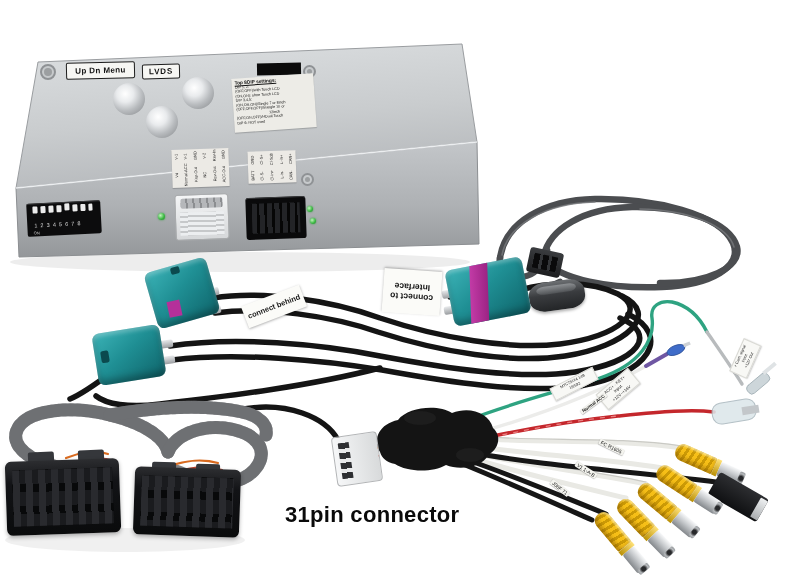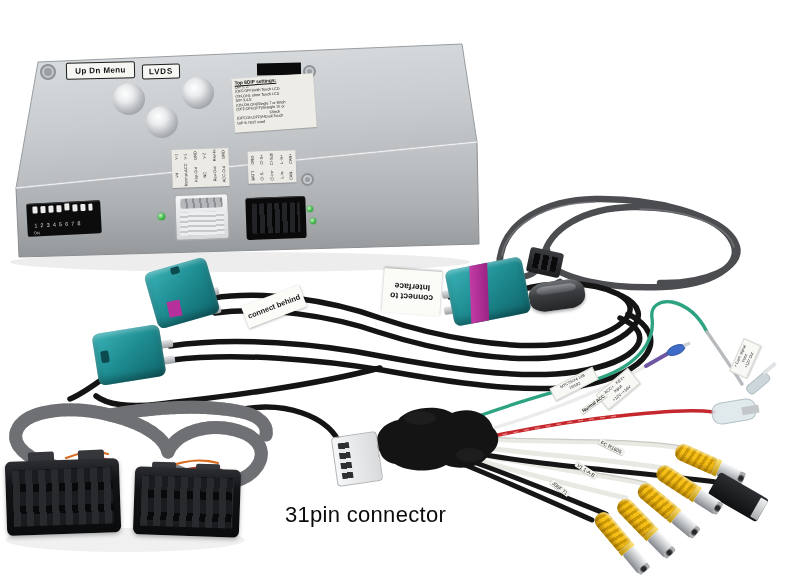--- a/index.html
+++ b/index.html
@@ -65,21 +65,21 @@
   .barrel{position:relative;width:24px;height:15px;border-radius:2px;
     background:linear-gradient(180deg,#f8f9fa 0%,#c6c9cc 45%,#84888c 100%);}
   .barrel::after{content:"";position:absolute;right:-3px;top:1px;width:6px;height:13px;border-radius:2px;
     background:radial-gradient(circle at 50% 50%,#28292b 28%,#b7babd 62%,#8e9295);}
 
   .flag{background:#f8f8f5;border:.5px solid #d9d9d4;box-shadow:0 1px 1.5px rgba(0,0,0,.22);
         color:#222;text-align:center;line-height:1.25;}
   .sleeve{background:#f4f4ef;color:#1a1a1a;font-size:5px;padding:0 2px;border-radius:1px;
           box-shadow:0 .5px 1px rgba(0,0,0,.35);white-space:nowrap;}
 
-  .caption{font-size:22px;font-weight:normal;color:#0a0a0a;letter-spacing:.3px;}
+  .caption{font-size:22px;font-weight:bold;color:#0a0a0a;letter-spacing:.3px;}
   .irpuck{background:linear-gradient(180deg,#6d7073,#3a3c3f 45%,#232527);border-radius:16px/12px;
           box-shadow:0 2px 3px rgba(0,0,0,.3);}
   .irpuck::before{content:"";position:absolute;left:8px;top:4px;right:8px;height:8px;border-radius:8px/4px;
           background:linear-gradient(180deg,#9a9da0,#55585b);opacity:.8;}
   .coilconn{background:linear-gradient(180deg,#3a3c3f,#1d1e20);border-radius:3px;}
   .coilconn::before{content:"";position:absolute;inset:5px;background:repeating-linear-gradient(90deg,#0a0a0b 0 6px,#333538 6px 9px);}
   .bkconn{background:linear-gradient(180deg,#2d2e31,#0f1012);border-radius:3px;transform-origin:0 50%;}
   .bkconn::after{content:"";position:absolute;right:0;top:2px;bottom:2px;width:8px;border-radius:1px;
           background:linear-gradient(180deg,#eef0f1,#a9acaf);}
 </style>

